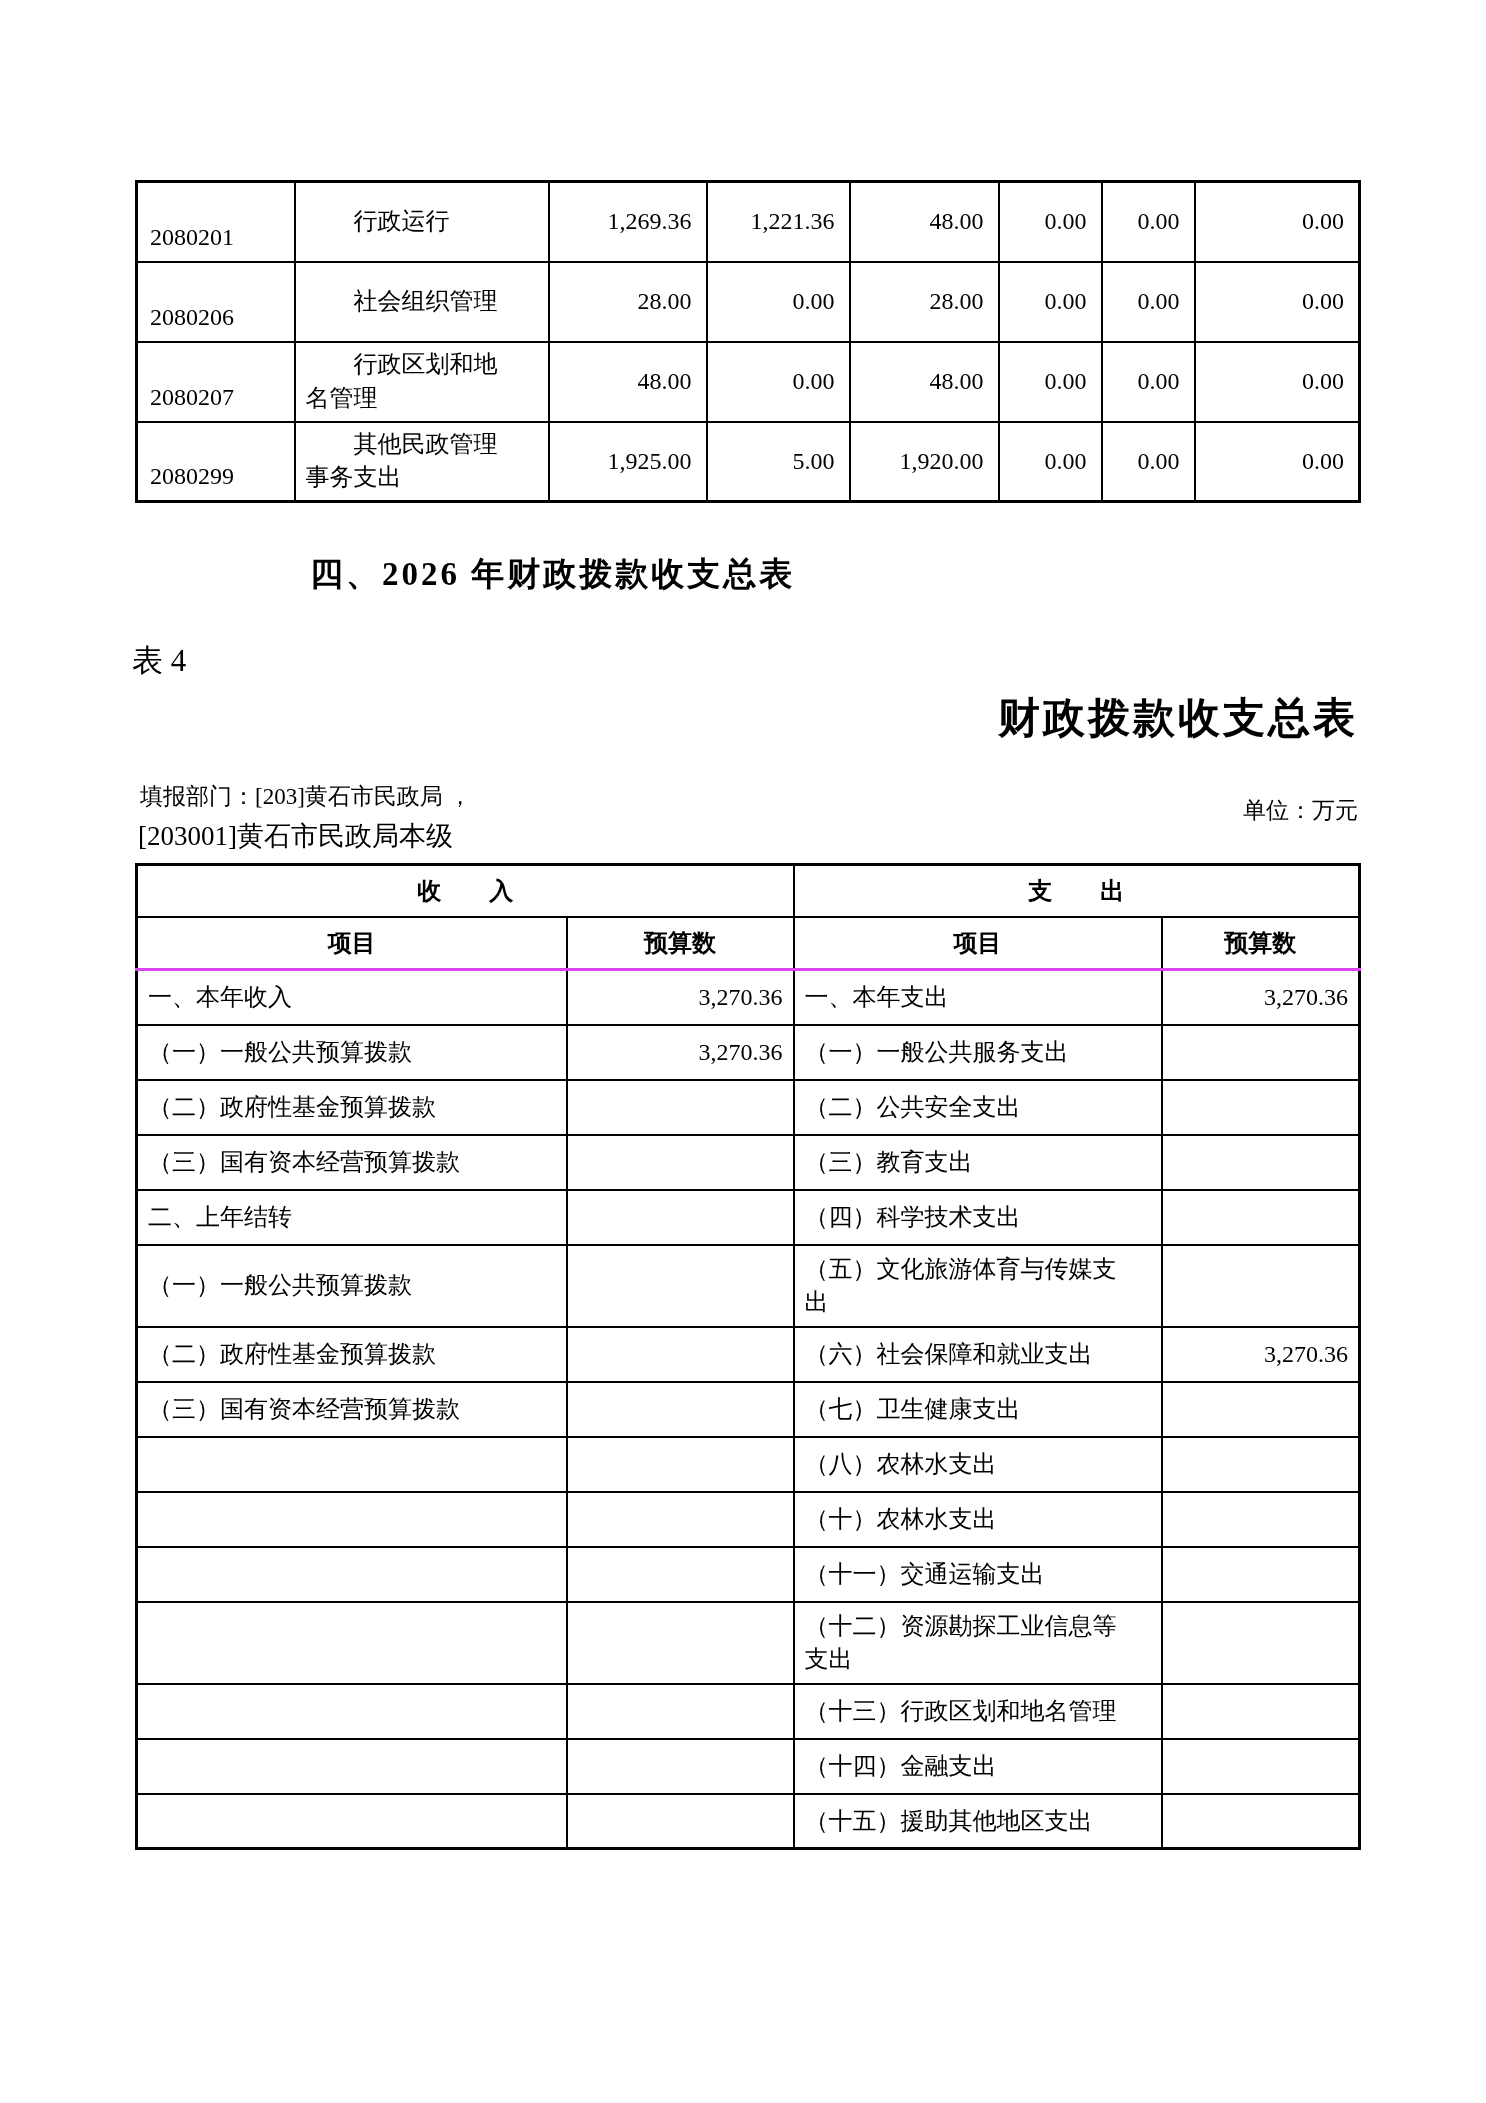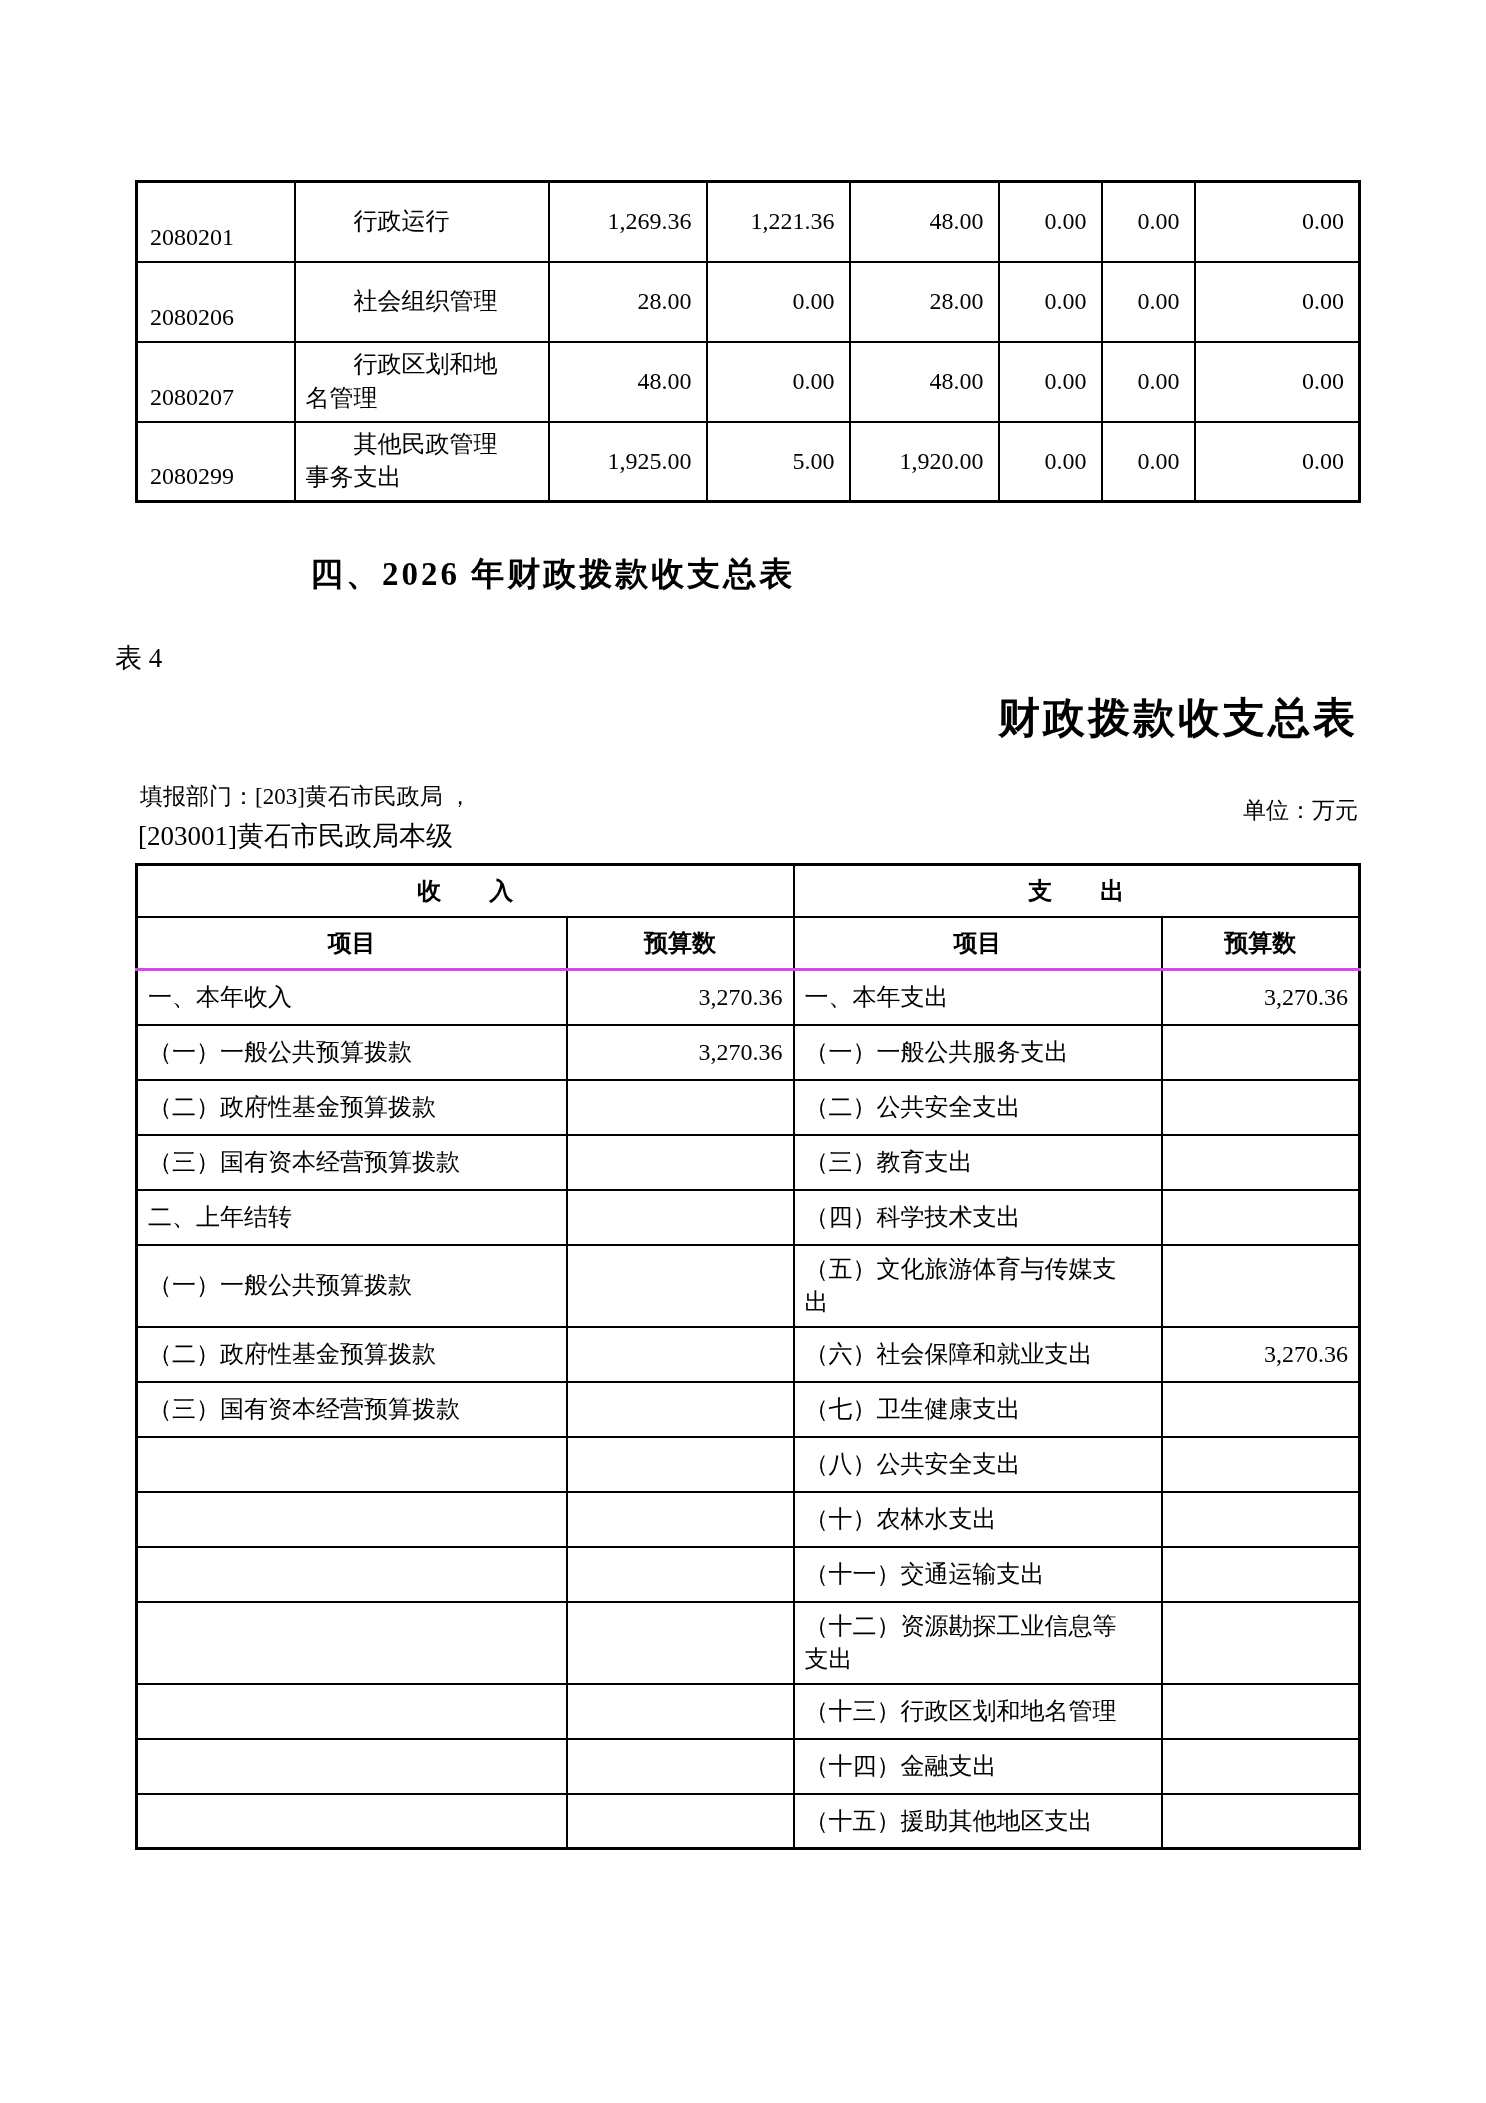--- a/index.html
+++ b/index.html
@@ -14,21 +14,21 @@
   .cont-table td{border:2px solid #000;font-size:24px;overflow:hidden;}
   .cont-table tr{height:80px;}
   .code-cell{vertical-align:bottom;text-align:left;padding:4px 6px 10px 12px;}
   .name-cell{vertical-align:middle;text-align:left;padding:3px 44px 3px 10px;
              text-indent:2em;line-height:1.4;}
   .num-cell{vertical-align:middle;text-align:right;padding:3px 14px 3px 2px;}
 
   
   .section-heading{position:absolute;left:310px;top:552px;font-size:33px;font-weight:bold;
                    letter-spacing:3px;}
-  .table-label{position:absolute;left:115px;top:640px;font-size:27px;}
+  .table-label{position:absolute;left:132px;top:640px;font-size:31px;}
   .main-title{position:absolute;left:135px;top:690px;width:1223px;text-align:right;
               font-size:42px;font-weight:bold;letter-spacing:3px;}
   .dept-line1{position:absolute;left:140px;top:781px;font-size:23px;}
   .dept-line2{position:absolute;left:138px;top:818px;font-size:27px;}
   .unit-label{position:absolute;left:1000px;top:795px;width:358px;text-align:right;font-size:23px;}
 
   
   .sum-table{position:absolute;left:135px;top:863px;width:1223px;border:3px solid #000;}
   .sum-table th,.sum-table td{border:2px solid #000;font-size:24px;overflow:hidden;}
   .sum-table thead tr.h1{height:52px;}
@@ -170,21 +170,21 @@
       </tr>
       <tr>
         <td class="item-cell">（三）国有资本经营预算拨款</td>
         <td class="val-cell"></td>
         <td class="item-cell right-side">（七）卫生健康支出</td>
         <td class="val-cell"></td>
       </tr>
       <tr>
         <td class="item-cell"></td>
         <td class="val-cell"></td>
-        <td class="item-cell right-side">（八）公共安全支出</td>
+        <td class="item-cell right-side">（八）农林水支出</td>
         <td class="val-cell"></td>
       </tr>
       <tr>
         <td class="item-cell"></td>
         <td class="val-cell"></td>
         <td class="item-cell right-side">（十）农林水支出</td>
         <td class="val-cell"></td>
       </tr>
       <tr>
         <td class="item-cell"></td>

